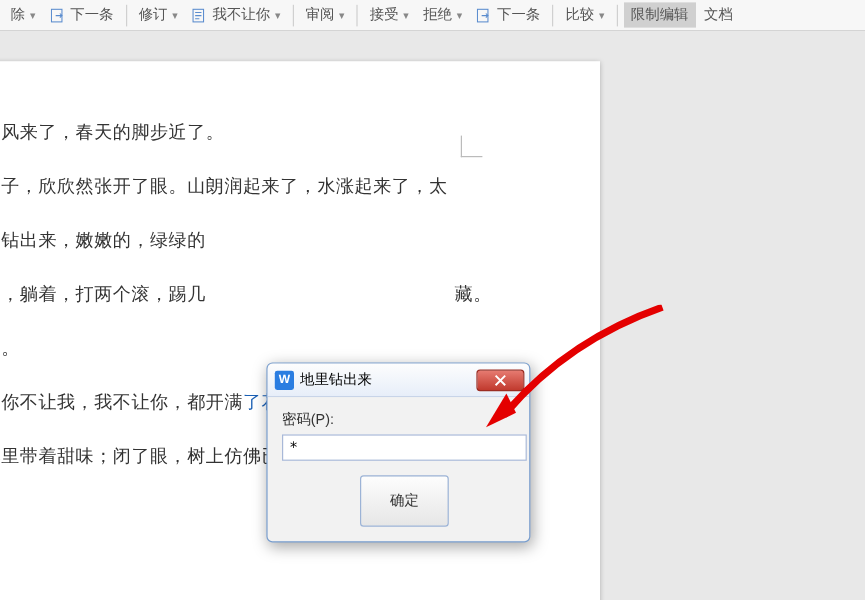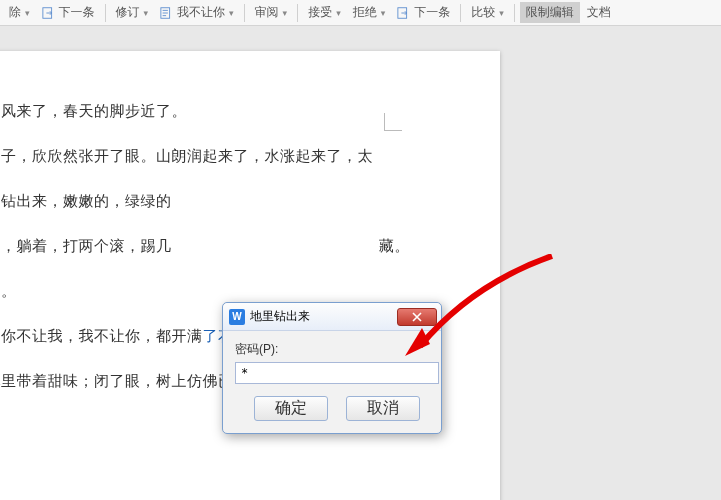--- a/index.html
+++ b/index.html
@@ -130,25 +130,25 @@
     background:#fff;
   }
   .dlg-buttons {
     display:flex;
     justify-content:center;
     gap: 18px;
     margin-top: 12px;
   }
   .dlg-btn {
     width: 74px;
-    height: 25px;
+    height: 43px;
     background: linear-gradient(#fdfdfd,#e6e6e6);
     border: 1px solid #9cb3d6;
     border-radius: 3px;
-    font-size: 16px;
+    font-size: 12px;
     color:#333;
     cursor:pointer;
   }
   .arrow {
     position:absolute;
     left: 402px;
     top: 228px;
     pointer-events:none;
   }
 </style>
@@ -249,21 +249,20 @@
         <svg width="12" height="10" viewBox="0 0 12 10">
             <path d="M2 1 L10 9 M10 1 L2 9" stroke="#fff" stroke-width="1.6"></path>
           </svg>
       </div>
     </div>
     <div class="dlg-body">
       <div class="dlg-label">密码(P):</div>
       <input class="dlg-input" type="text" value="*" style="">
       <div class="dlg-buttons">
         <button class="dlg-btn">确定</button>
-        <button class="dlg-btn">取消</button>
       </div>
     </div>
   </div>
 
   <svg class="arrow" width="160" height="110" viewBox="0 0 160 110">
     <path d="M150 2 Q 70 30 18 92" stroke="#e40000" stroke-width="6" fill="none"></path>
     <polygon points="3,102 28,90 20,74" fill="#e40000"></polygon>
   </svg>
 </div>
 

